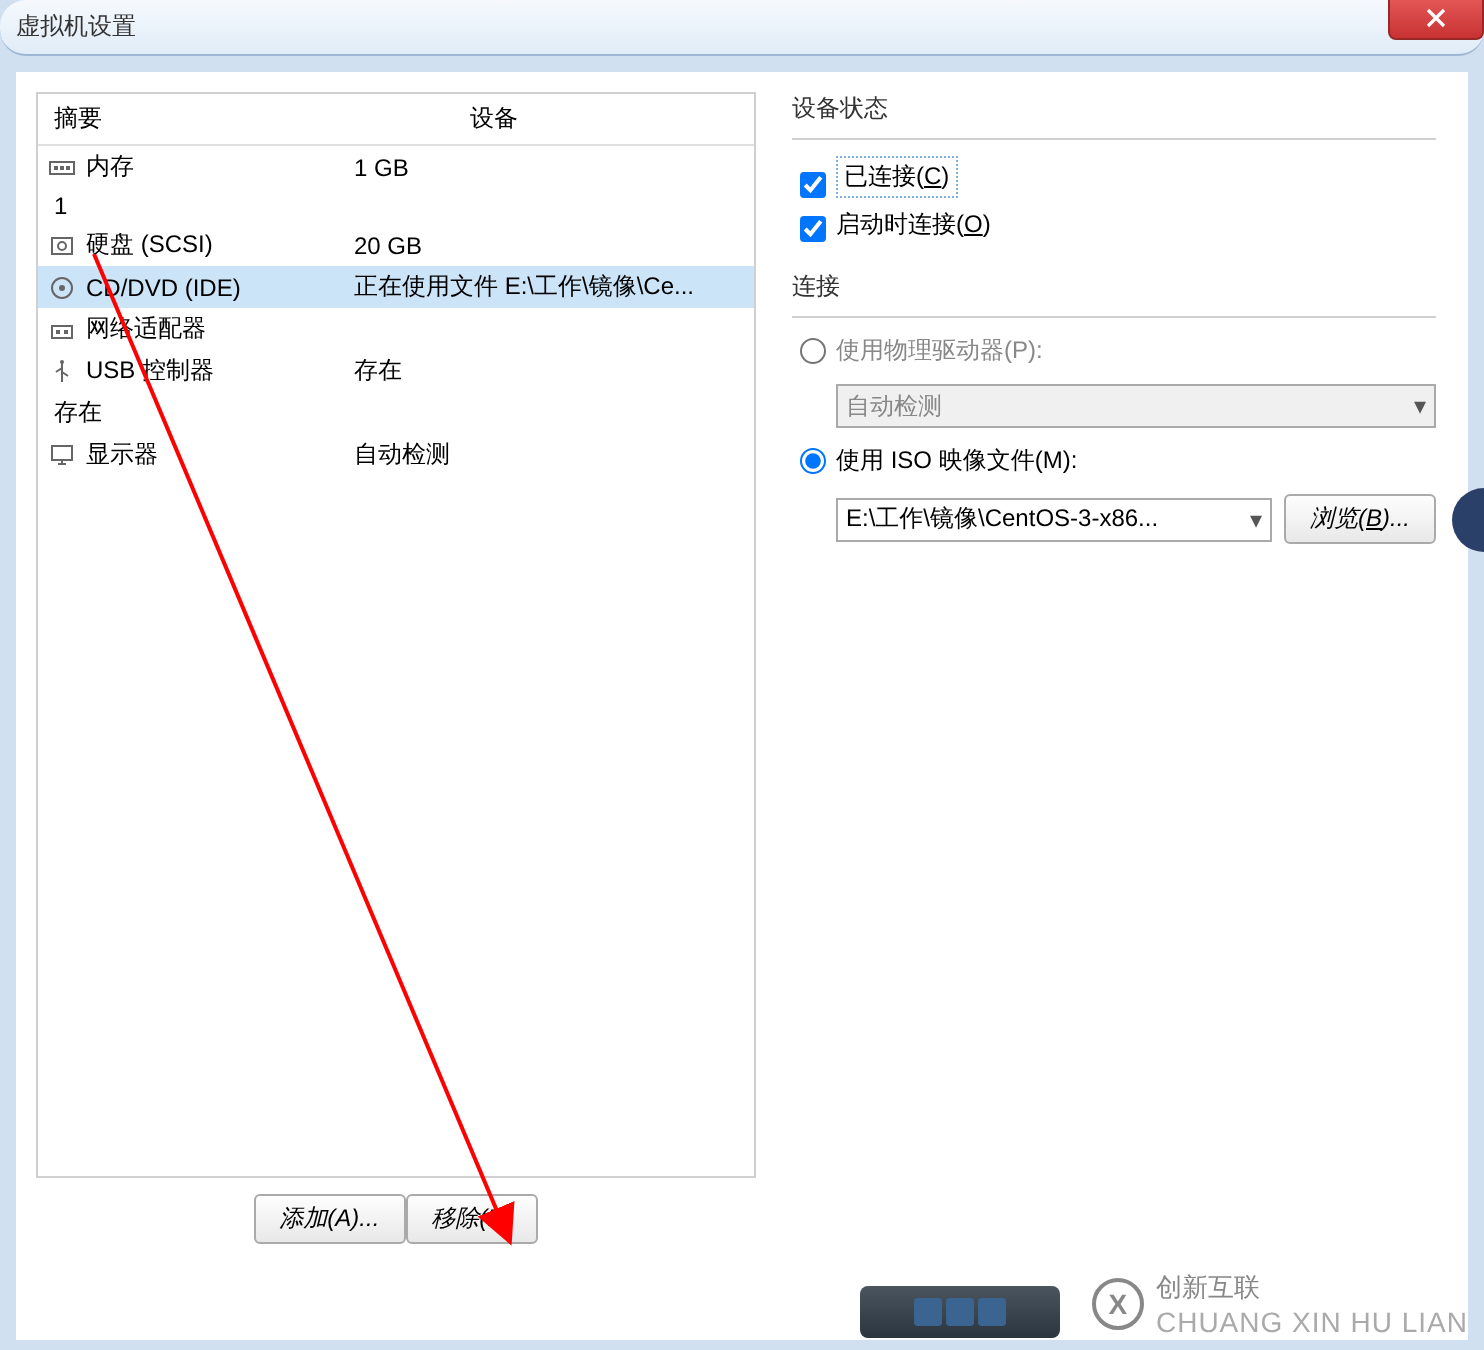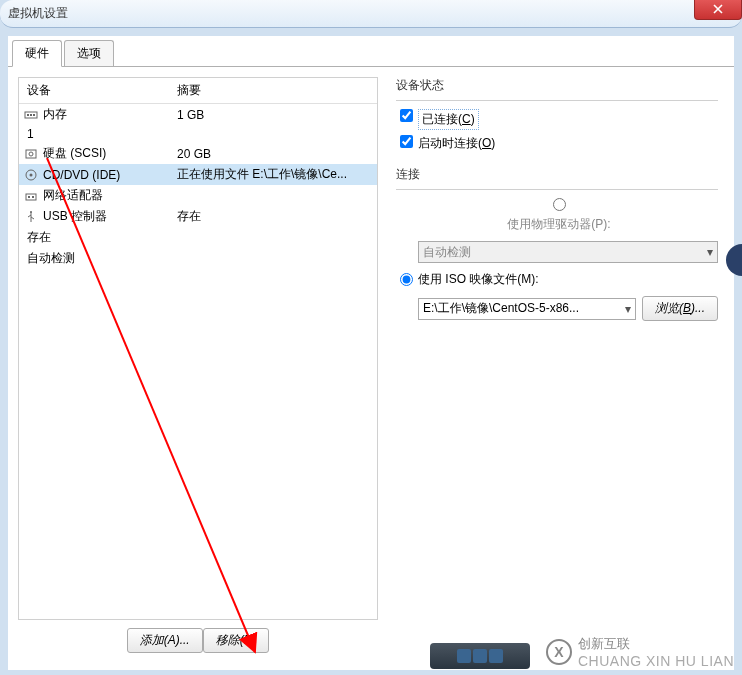--- a/index.html
+++ b/index.html
@@ -29,29 +29,29 @@
     .hw-row .hw-col1 { display: flex; align-items: center; gap: 4px; padding-left: 4px; }
     .hw-row .hw-col2 { padding-left: 8px; }
     .hw-icon { width: 16px; height: 16px; display: inline-flex; align-items: center; justify-content: center; color: #666; }
     
     .btn-row { display: flex; justify-content: center; gap: 0; padding: 8px 0 2px; }
     .btn { padding: 3px 12px; border: 1px solid #aaa; background: linear-gradient(to bottom, #fefefe, #e8e8e8); border-radius: 3px; cursor: pointer; font-family: inherit; font-size: 12px; font-style: italic; }
     
     .right-pane { flex: 1; padding: 0 6px; }
     .group-title { color: #333; margin-bottom: 6px; }
     .group { border-top: 1px solid #d0d0d0; padding-top: 8px; margin-bottom: 14px; }
-    .checkbox-row { display: flex; align-items: flex-start; gap: 5px; margin-bottom: 5px; padding-left: 4px; }
+    .checkbox-row { display: flex; align-items: flex-end; gap: 5px; margin-bottom: 5px; padding-left: 4px; }
     .checkbox-row input[type="checkbox"] { width: 13px; height: 13px; }
     .checkbox-label { }
     .checkbox-label .underline { text-decoration: underline; }
     .dotted-box { border: 1px dotted #7faee0; padding: 1px 3px; display: inline-block; }
     
     .radio-row { display: flex; align-items: center; gap: 5px; margin-bottom: 8px; padding-left: 4px; }
     .radio-row input[type="radio"] { width: 13px; height: 13px; }
-    .radio-row.disabled { color: #888; flex-direction: column; }
+    .radio-row.disabled { color: #888; }
     
     .sub-row { margin-left: 22px; margin-bottom: 8px; display: flex; align-items: center; gap: 6px; }
     .combo { flex: 1; height: 22px; border: 1px solid #aaa; background: #fff; padding: 0 4px; display: flex; align-items: center; justify-content: space-between; }
     .combo.disabled { background: #f0f0f0; color: #888; }
     .combo-arrow { color: #555; }
     
     .right-align { display: flex; justify-content: flex-end; margin-top: 10px; }
     
     .arrow-svg { position: absolute; top: 80px; left: 18px; width: 340px; height: 530px; pointer-events: none; }
     
@@ -71,32 +71,28 @@
   <span class="titlebar-title">虚拟机设置</span>
   <div class="close-btn">
     <svg viewBox="0 0 10 10">
         <path d="M1 1 L9 9 M9 1 L1 9" stroke="#fff" stroke-width="1.6"></path>
       </svg>
   </div>
 </div>
 
 <div class="dialog-body">
 
-  <div class="tabs">
-    <div class="tab active">硬件</div>
-    <div class="tab">选项</div>
-  </div>
 
   <div class="content">
 
     <div class="left-pane">
       <div class="hw-table">
         <div class="hw-header">
+          <div class="hw-header-col hw-col2">摘要</div>
           <div class="hw-header-col hw-col1">设备</div>
-          <div class="hw-header-col hw-col2">摘要</div>
         </div>
         <div id="hw-rows">
             <div class="hw-row">
     <div class="hw-col1">
       <span class="hw-icon">
                   <svg width="14" height="14" viewBox="0 0 14 14">
                     <rect x="1" y="4" width="12" height="6" fill="none" stroke="#666"></rect>
                     <rect x="3" y="6" width="2" height="2" fill="#666"></rect>
                     <rect x="6" y="6" width="2" height="2" fill="#666"></rect>
                     <rect x="9" y="6" width="2" height="2" fill="#666"></rect>
@@ -154,20 +150,30 @@
                   </svg>
                 </span>
       <span>USB 控制器</span>
     </div>
     <div class="hw-col2">存在</div>
   </div>
             <div class="hw-row">
     <div class="hw-col2">存在</div>
   </div>
             <div class="hw-row">
+    <div class="hw-col1">
+      <span class="hw-icon">
+                  <svg width="14" height="14" viewBox="0 0 14 14">
+                    <rect x="2" y="2" width="10" height="7" fill="none" stroke="#666"></rect>
+                    <line x1="5" y1="11" x2="9" y2="11" stroke="#666"></line>
+                    <line x1="7" y1="9" x2="7" y2="11" stroke="#666"></line>
+                  </svg>
+                </span>
+      <span>显示器</span>
+    </div>
     <div class="hw-col2">自动检测</div>
   </div>
           </div>
 
         <svg class="arrow-svg">
           <defs>
             <marker id="ah" markerWidth="12" markerHeight="12" refX="9" refY="5" orient="auto">
               <path d="M0,0 L10,5 L0,10 Z" fill="#ff0000"></path>
             </marker>
           </defs>
@@ -207,21 +213,21 @@
             <span class="combo-arrow">▾</span>
           </div>
         </div>
 
         <div class="radio-row">
           <input type="radio" name="conn" checked="" style="">
           <span>使用 ISO 映像文件(<span class="underline">M</span>):</span>
         </div>
         <div class="sub-row">
           <div class="combo">
-            <span>E:\工作\镜像\CentOS-5-x86...</span>
+            <span>E:\工作\镜像\CentOS-3-x86...</span>
             <span class="combo-arrow">▾</span>
           </div>
           <button class="btn">浏览(<span style="text-decoration:underline">B</span>)...</button>
         </div>
 
       </div>
 
     </div>
   </div>
 </div>

